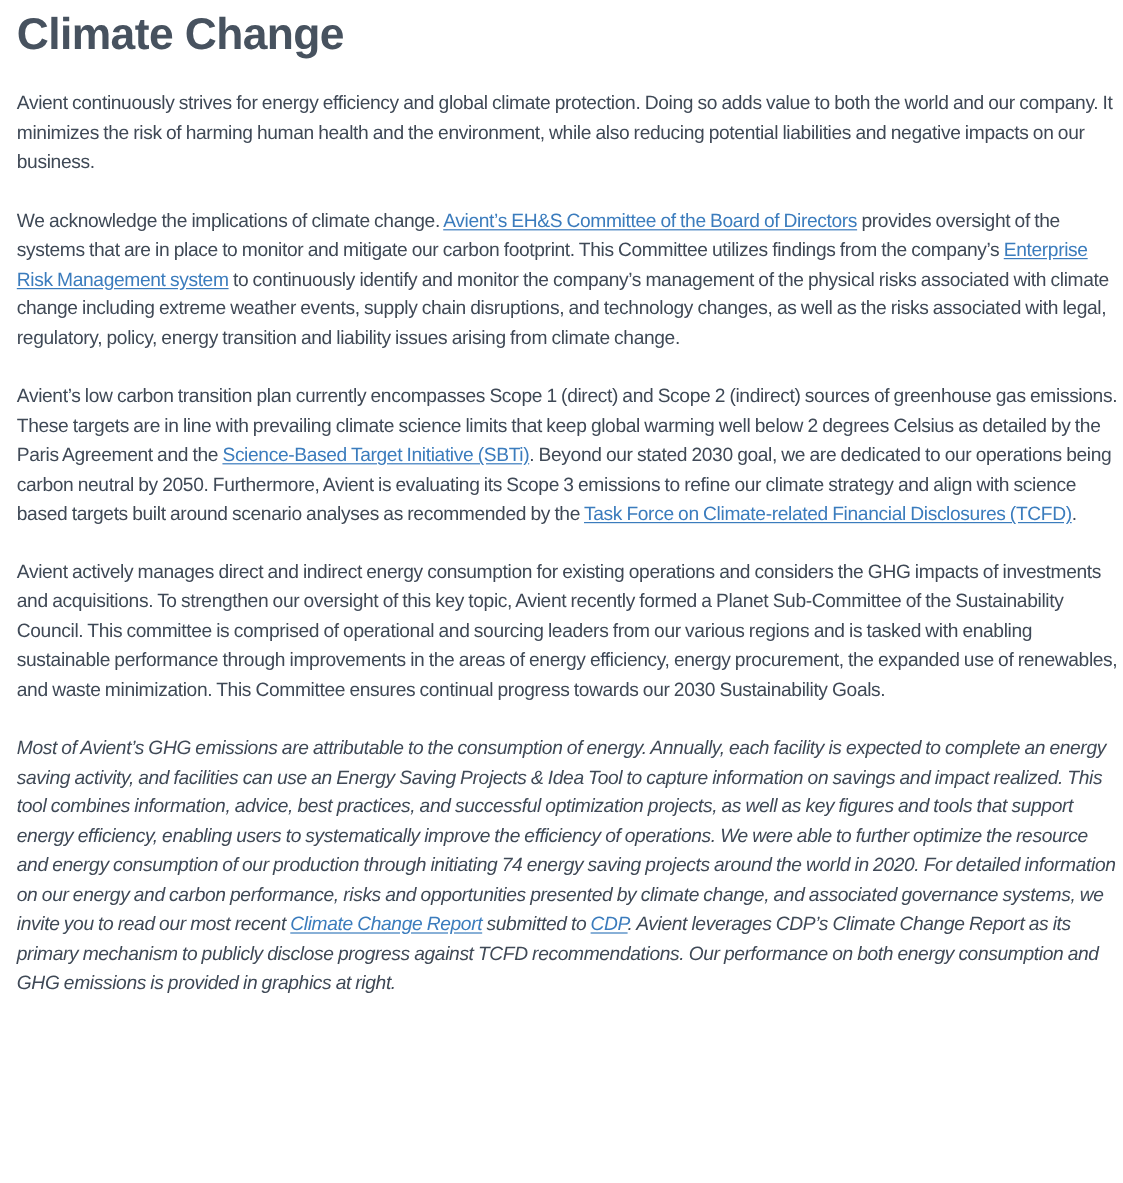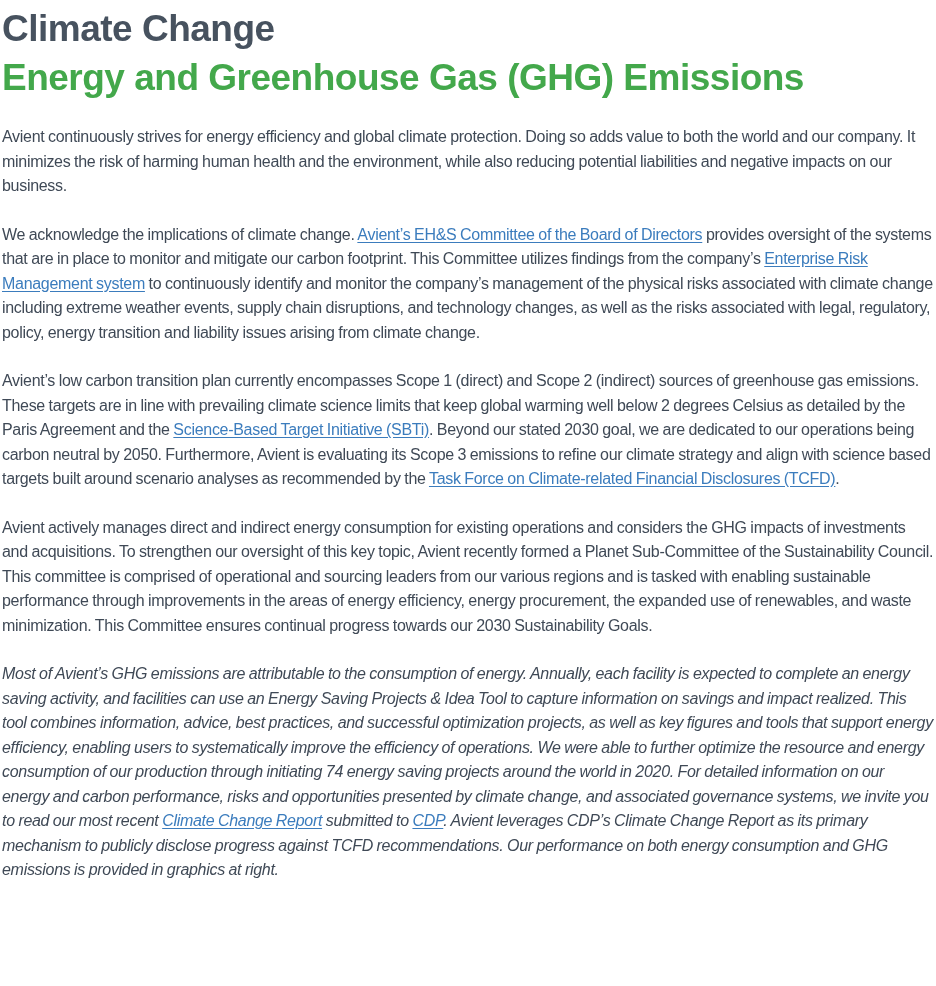--- a/index.html
+++ b/index.html
@@ -17,21 +17,21 @@
   body {
     width: 936px;
     height: 986px;
     background: var(--bg);
     overflow: hidden;
     font-family: "Liberation Sans", sans-serif;
   }
   .page {
     width: 936px;
     height: 986px;
-    padding: 5px 2px 0 2px;
+    padding: 5px 2px 0 14px;
   }
   .eyebrow, .headline {
     margin: 0;
     font-weight: bold;
     letter-spacing: -0.5px;
   }
   .eyebrow {
     color: var(--title);
     font-size: 37px;
     line-height: 48px;
@@ -59,21 +59,20 @@
     text-decoration: underline;
     text-underline-offset: 2px;
     cursor: pointer;
   }
 </style>
 </head>
 <body>
 
 <div class="page">
   <h1 class="eyebrow">Climate Change</h1>
-  <h2 class="headline">Energy and Greenhouse Gas (GHG) Emissions</h2>
   <div class="content" id="paragraphs">
       <p class="para"><span>Avient continuously strives for energy efficiency and global climate protection. Doing so adds value to both the world and our company. It minimizes the risk of harming human health and the environment, while also reducing potential liabilities and negative impacts on our business.</span></p>
       <p class="para"><span>We acknowledge the implications of climate change. </span><a class="link" href="#">Avient’s EH&amp;S Committee of the Board of Directors</a><span> provides oversight of the systems that are in place to monitor and mitigate our carbon footprint. This Committee utilizes findings from the company’s </span><a class="link" href="#">Enterprise Risk Management system</a><span> to continuously identify and monitor the company’s management of the physical risks associated with climate change including extreme weather events, supply chain disruptions, and technology changes, as well as the risks associated with legal, regulatory, policy, energy transition and liability issues arising from climate change.</span></p>
       <p class="para"><span>Avient’s low carbon transition plan currently encompasses Scope 1 (direct) and Scope 2 (indirect) sources of greenhouse gas emissions. These targets are in line with prevailing climate science limits that keep global warming well below 2 degrees Celsius as detailed by the Paris Agreement and the </span><a class="link" href="#">Science-Based Target Initiative (SBTi)</a><span>. Beyond our stated 2030 goal, we are dedicated to our operations being carbon neutral by 2050. Furthermore, Avient is evaluating its Scope 3 emissions to refine our climate strategy and align with science based targets built around scenario analyses as recommended by the </span><a class="link" href="#">Task Force on Climate-related Financial Disclosures (TCFD)</a><span>.</span></p>
       <p class="para"><span>Avient actively manages direct and indirect energy consumption for existing operations and considers the GHG impacts of investments and acquisitions. To strengthen our oversight of this key topic, Avient recently formed a Planet Sub-Committee of the Sustainability Council. This committee is comprised of operational and sourcing leaders from our various regions and is tasked with enabling sustainable performance through improvements in the areas of energy efficiency, energy procurement, the expanded use of renewables, and waste minimization. This Committee ensures continual progress towards our 2030 Sustainability Goals.</span></p>
       <p class="para"><span>Most of Avient’s GHG emissions are attributable to the consumption of energy. Annually, each facility is expected to complete an energy saving activity, and facilities can use an Energy Saving Projects &amp; Idea Tool to capture information on savings and impact realized. This tool combines information, advice, best practices, and successful optimization projects, as well as key figures and tools that support energy efficiency, enabling users to systematically improve the efficiency of operations. We were able to further optimize the resource and energy consumption of our production through initiating 74 energy saving projects around the world in 2020. For detailed information on our energy and carbon performance, risks and opportunities presented by climate change, and associated governance systems, we invite you to read our most recent </span><a class="link" href="#">Climate Change Report</a><span> submitted to </span><a class="link" href="#">CDP</a><span>. Avient leverages CDP’s Climate Change Report as its primary mechanism to publicly disclose progress against TCFD recommendations. Our performance on both energy consumption and GHG emissions is provided in graphics at right.</span></p>
     </div>
 </div>
 
 </body></html>

